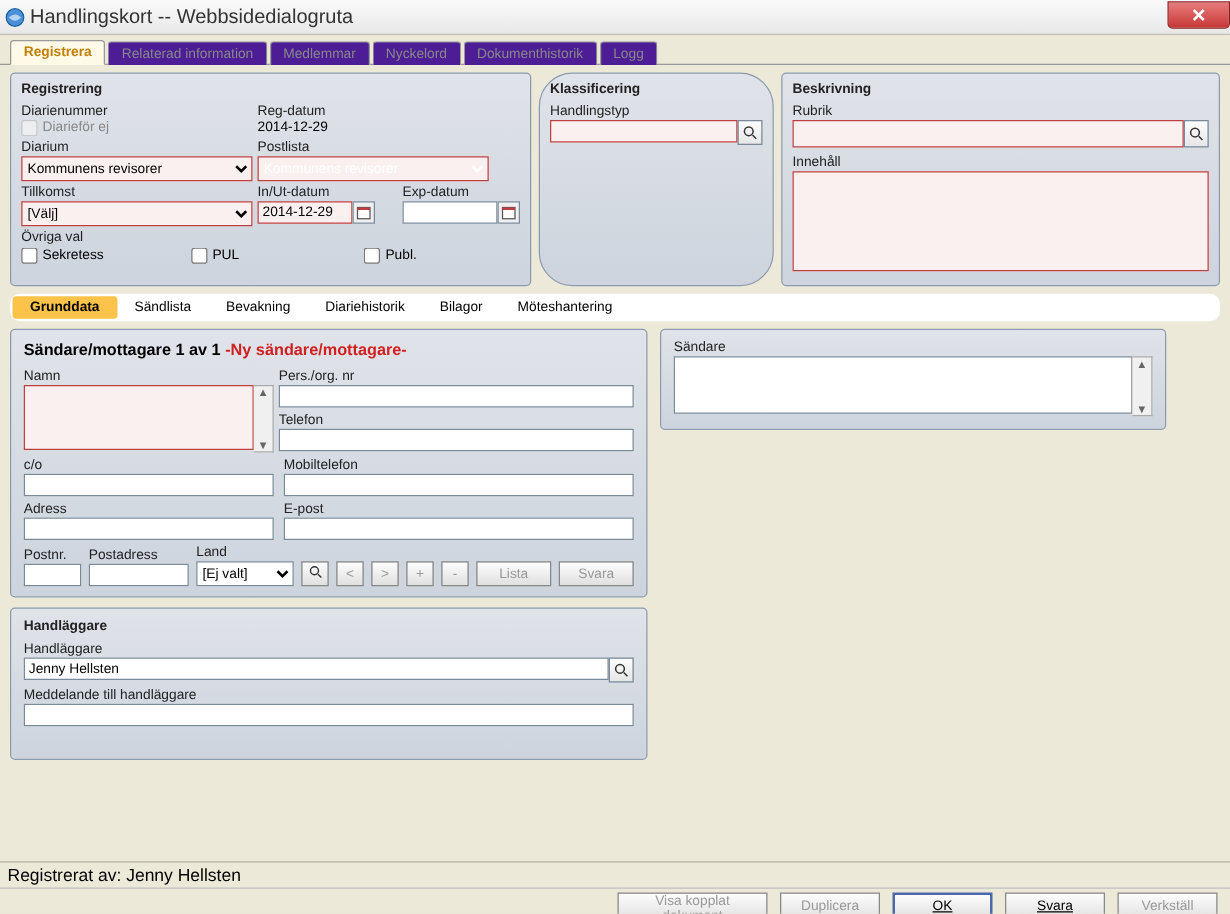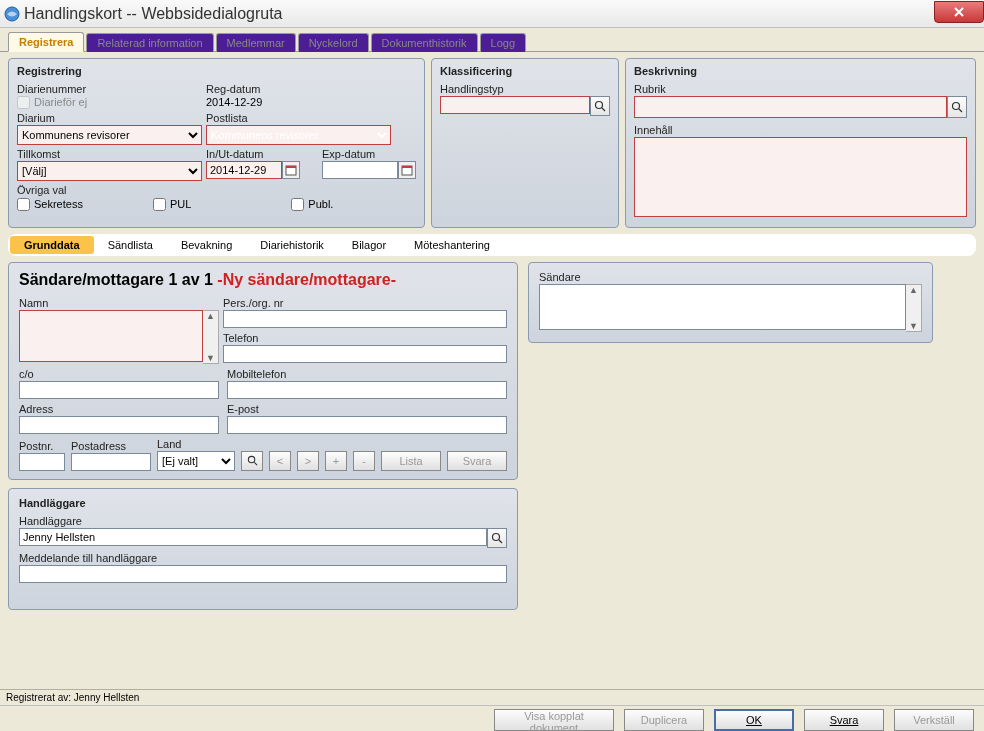--- a/index.html
+++ b/index.html
@@ -8,21 +8,21 @@
 .titlebar-icon { width: 16px; height: 16px; margin-right: 4px; }
 .titlebar-text { font-size: 16px; color: #333; }
 .close-btn { position: absolute; right: 0; top: 1px; width: 50px; height: 22px; background: linear-gradient(to bottom, #e97c7c, #c83838); border: 1px solid #8a2020; border-radius: 0 0 4px 4px; color: #fff; display: flex; align-items: center; justify-content: center; font-weight: bold; font-size: 13px; cursor: pointer; }
 .tab-strip { height: 24px; display: flex; align-items: flex-end; padding: 2px 8px 0; background: #ece9d8; border-bottom: 1px solid #999; }
 .tab { padding: 3px 10px; border: 1px solid #999; border-bottom: none; background: #4c1d95; margin-right: 2px; font-size: 11px; cursor: pointer; border-radius: 3px 3px 0 0; position: relative; top: 1px; color: #888; }
 .tab.active { background: #fff9e8; color: #c28000; font-weight: bold; border-bottom: 1px solid #fff9e8; z-index: 2; }
 .content { padding: 6px 8px; background: #ece9d8; }
 .top-panels { display: flex; gap: 6px; margin-bottom: 6px; }
 .panel { background: linear-gradient(to bottom, #e0e3e9, #cdd4dd); border: 1px solid #8a9bb0; border-radius: 4px; padding: 6px 8px 8px; }
 .panel-reg { flex: 0 0 414px; }
-.panel-klass { flex: 0 0 168px; }
+.panel-klass { flex: 0 0 168px; border-radius: 27px; }
 .panel-beskr { flex: 1; }
 .panel-title { font-weight: bold; font-size: 11px; margin-bottom: 6px; color: #222; }
 .field-label { font-size: 11px; color: #222; margin-bottom: 1px; display: block; }
 .row { display: flex; gap: 4px; margin-bottom: 3px; }
 .input, select, textarea { border: 1px solid #7a8a9a; background: #fff; font-size: 11px; padding: 1px 3px; height: 18px; font-family: inherit; }
 .input.redborder, select.redborder, textarea.redborder { border: 1px solid #c04040; background: #fbf0f0; }
 select { height: 20px; padding: 0; }
 textarea { height: auto; resize: none; overflow: hidden; }
 .checkbox-row { display: flex; gap: 4px; }
 .checkbox-row input[type=checkbox] { width: 13px; height: 13px; }
@@ -30,27 +30,27 @@
 .date-wrap .input { width: 76px; }
 .date-btn { width: 18px; height: 18px; border: 1px solid #7a8a9a; background: #f0f0f0; display: flex; align-items: center; justify-content: center; font-size: 9px; cursor: pointer; }
 .search-btn { width: 20px; height: 20px; border: 1px solid #7a8a9a; background: linear-gradient(to bottom, #fdfdfd, #e6e6e6); display: flex; align-items: center; justify-content: center; cursor: pointer; }
 .sub-tabs { display: flex; background: #fff; border-radius: 8px; padding: 2px; margin-bottom: 6px; }
 .sub-tab { padding: 3px 14px; font-size: 11px; cursor: pointer; border-radius: 3px; }
 .sub-tab.active { background: #fcc34a; font-weight: bold; }
 .grunddata-row { display: flex; gap: 10px; align-items: flex-start; }
 .sandare-panel { flex: 0 0 510px; }
 .atgard-panel { flex: 0 0 405px; }
 .sub-panel { background: linear-gradient(to bottom, #e0e3e9, #cdd4dd); border: 1px solid #8a9bb0; border-radius: 4px; padding: 8px 10px; }
-.sandare-title { font-weight: bold; font-size: 16px; margin-bottom: 8px; }
+.sandare-title { font-weight: bold; font-size: 13px; margin-bottom: 8px; }
 .sandare-title .redtext { color: #d02020; font-weight: bold; }
 .small-btn { height: 20px; min-width: 22px; border: 1px solid #888; background: linear-gradient(to bottom, #fdfdfd, #e0e0e0); font-size: 11px; cursor: pointer; padding: 0 4px; }
 .small-btn:disabled { color: #999; }
 .handlaggare-panel { margin-top: 8px; flex: 0 0 510px; }
 .bottom-bar { position: absolute; bottom: 0; left: 0; right: 0; height: 42px; background: #ece9d8; border-top: 1px solid #b0b0a0; }
-.reg-by { font-size: 10px; padding: 2px 6px; border-bottom: 1px solid #c0c0c0; }
+.reg-by { font-size: 14px; padding: 2px 6px; border-bottom: 1px solid #c0c0c0; }
 .action-buttons { display: flex; justify-content: flex-end; gap: 10px; padding: 3px 10px; }
 .action-btn { min-width: 80px; height: 22px; border: 1px solid #888; background: linear-gradient(to bottom, #fdfdfd, #e0e0e0); font-size: 11px; cursor: pointer; padding: 0 10px; }
 .action-btn.default { border: 2px solid #4a6aaa; }
 .action-btn:disabled { color: #999; }
 .scroll-arrows { width: 16px; display: flex; flex-direction: column; justify-content: space-between; border: 1px solid #aaa; border-left: none; background: #f0f0f0; }
 .scroll-arrows span { text-align: center; font-size: 9px; color: #666; cursor: pointer; }
 .atgard-box { display: flex; }
 .atgard-box textarea { flex: 1; height: 46px; }
 .postlista-sel { background: #316ac5; color: #fff; }
 </style>

